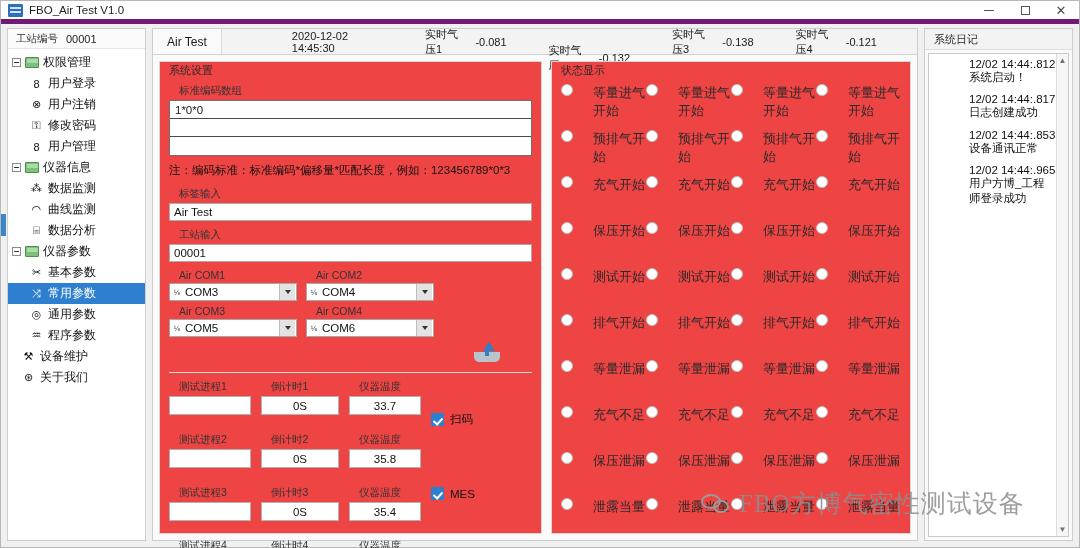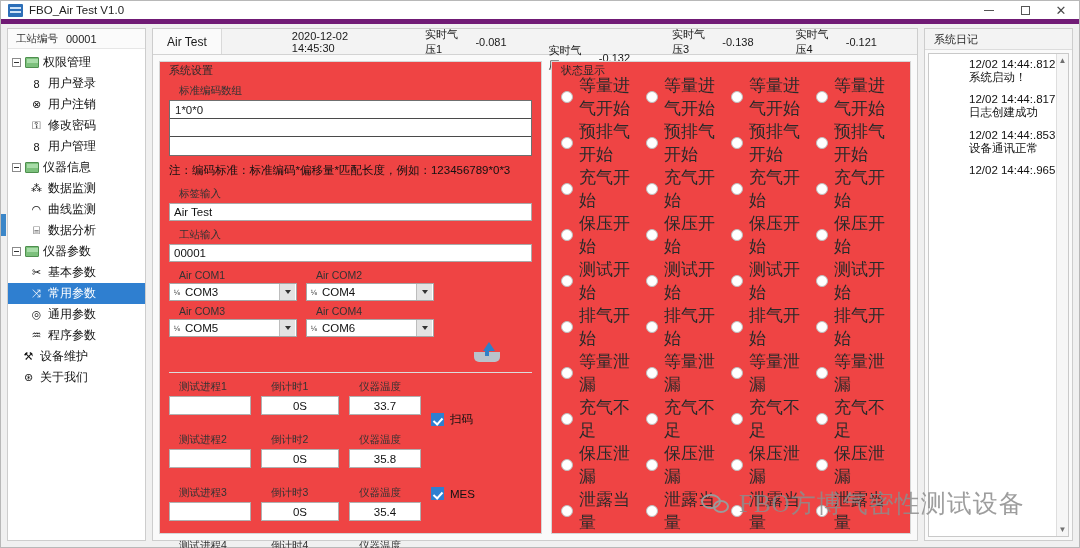--- a/index.html
+++ b/index.html
@@ -130,21 +130,21 @@
   .chk { width:13px; height:13px; background:#2f7fd0; border:1px solid #2f7fd0;
          position:relative; flex:0 0 auto; }
   .chk::after { content:""; position:absolute; left:3px; top:2px; width:4px; height:7px;
                 border:solid #ffffff; border-width:0 2px 2px 0; transform:rotate(42deg); }
   .chklabel { font-size:11.5px; color:#111; }
   .exitlabel { font-size:16px; color:#2a2a2a; }
 
   
   .radgrid { display:grid; grid-template-columns:repeat(4,1fr); height:100%;
              align-content:space-between; padding-bottom:4px; }
-  .rad { display:flex; align-items:center; gap:6px; font-size:17px; color:#2a2a2a;
+  .rad { display:flex; gap:20px; font-size:13px; color:#2a2a2a;
          height:25px; }
   .rdot { width:12px; height:12px; border:1px solid #bdbdbd; border-radius:50%;
           background:#ffffff; flex:0 0 auto; }
 
   
   .logpane { width:149px; flex:0 0 149px; margin:4px 6px 6px 6px;
              background:#fafafa; border:1px solid #cdcdcd; display:flex; flex-direction:column; }
   .logtitle { height:21px; display:flex; align-items:center; padding-left:9px;
               font-size:11px; color:#2a2a2a; background:#f3f3f3;
               border-bottom:1px solid #dcdcdc; }
@@ -635,20 +635,21 @@
             <div class="logentry">
               <div class="ts">12/02  14:44:.817</div>
               <div class="msg">日志创建成功</div>
             </div>
             <div class="logentry">
               <div class="ts">12/02  14:44:.853</div>
               <div class="msg">设备通讯正常</div>
             </div>
             <div class="logentry">
               <div class="ts">12/02  14:44:.965</div>
+              <div class="msg">用户方博_工程师登录成功</div>
             </div>
           </div>
         <div class="vsb">
           <div class="sbarrow">▲</div>
           <div class="sbarrow">▼</div>
         </div>
       </div>
     </div>
   </div>
 

